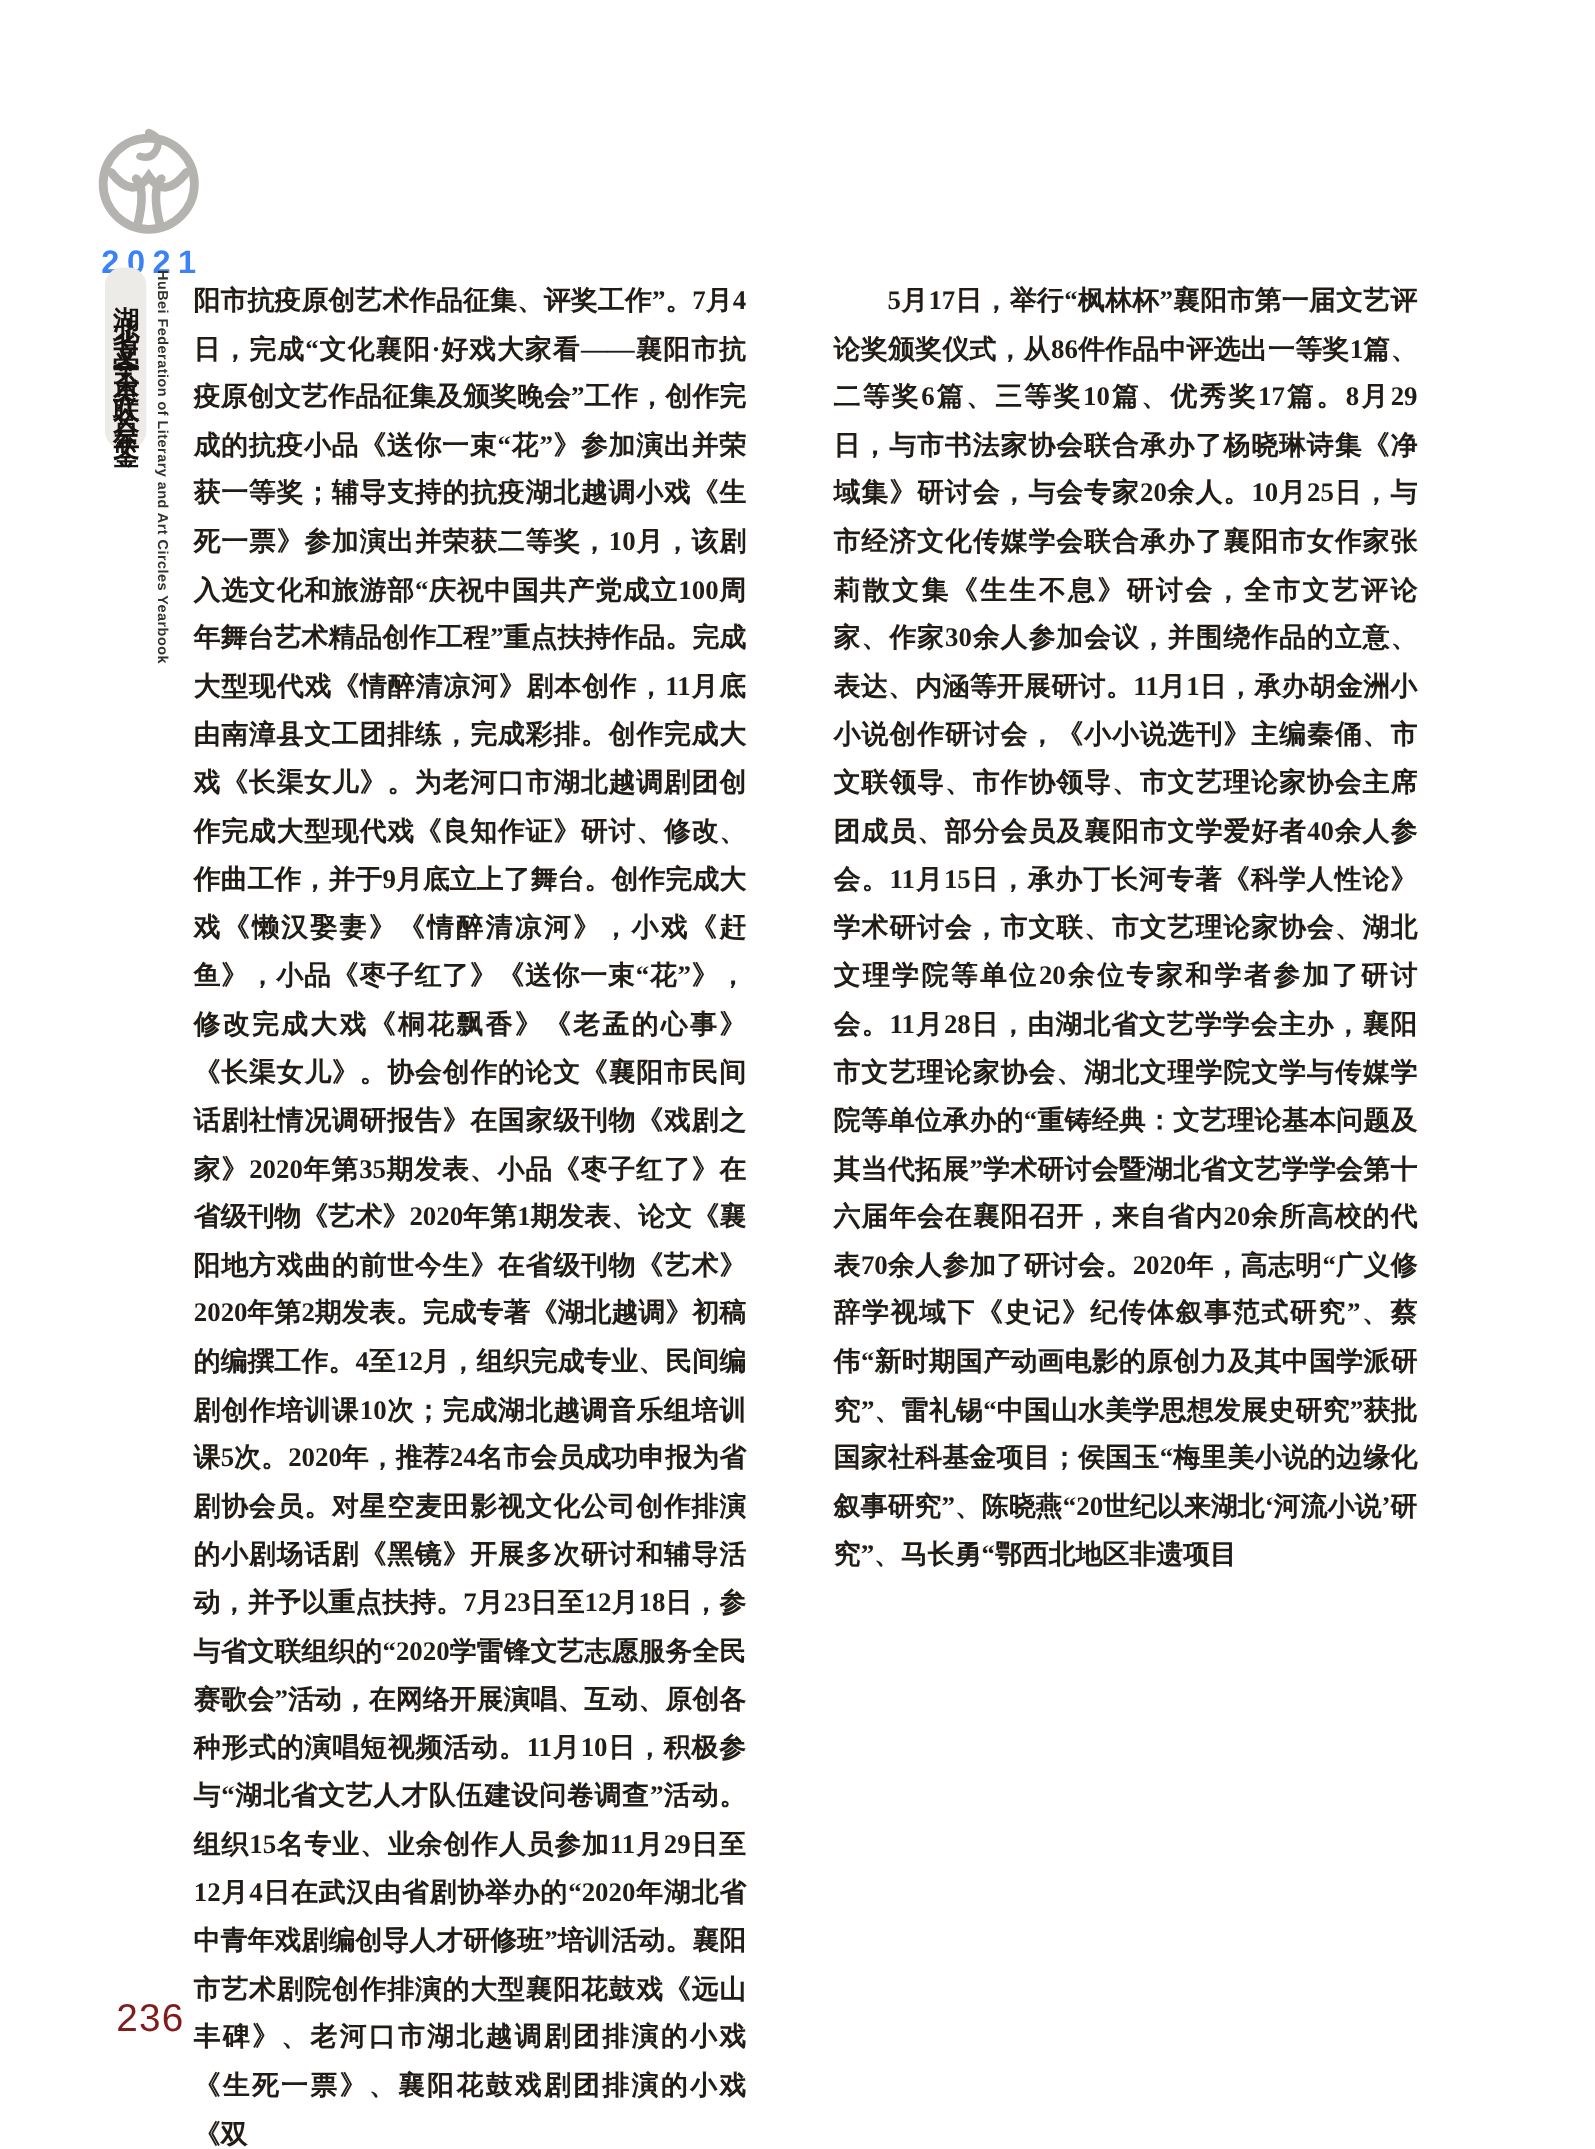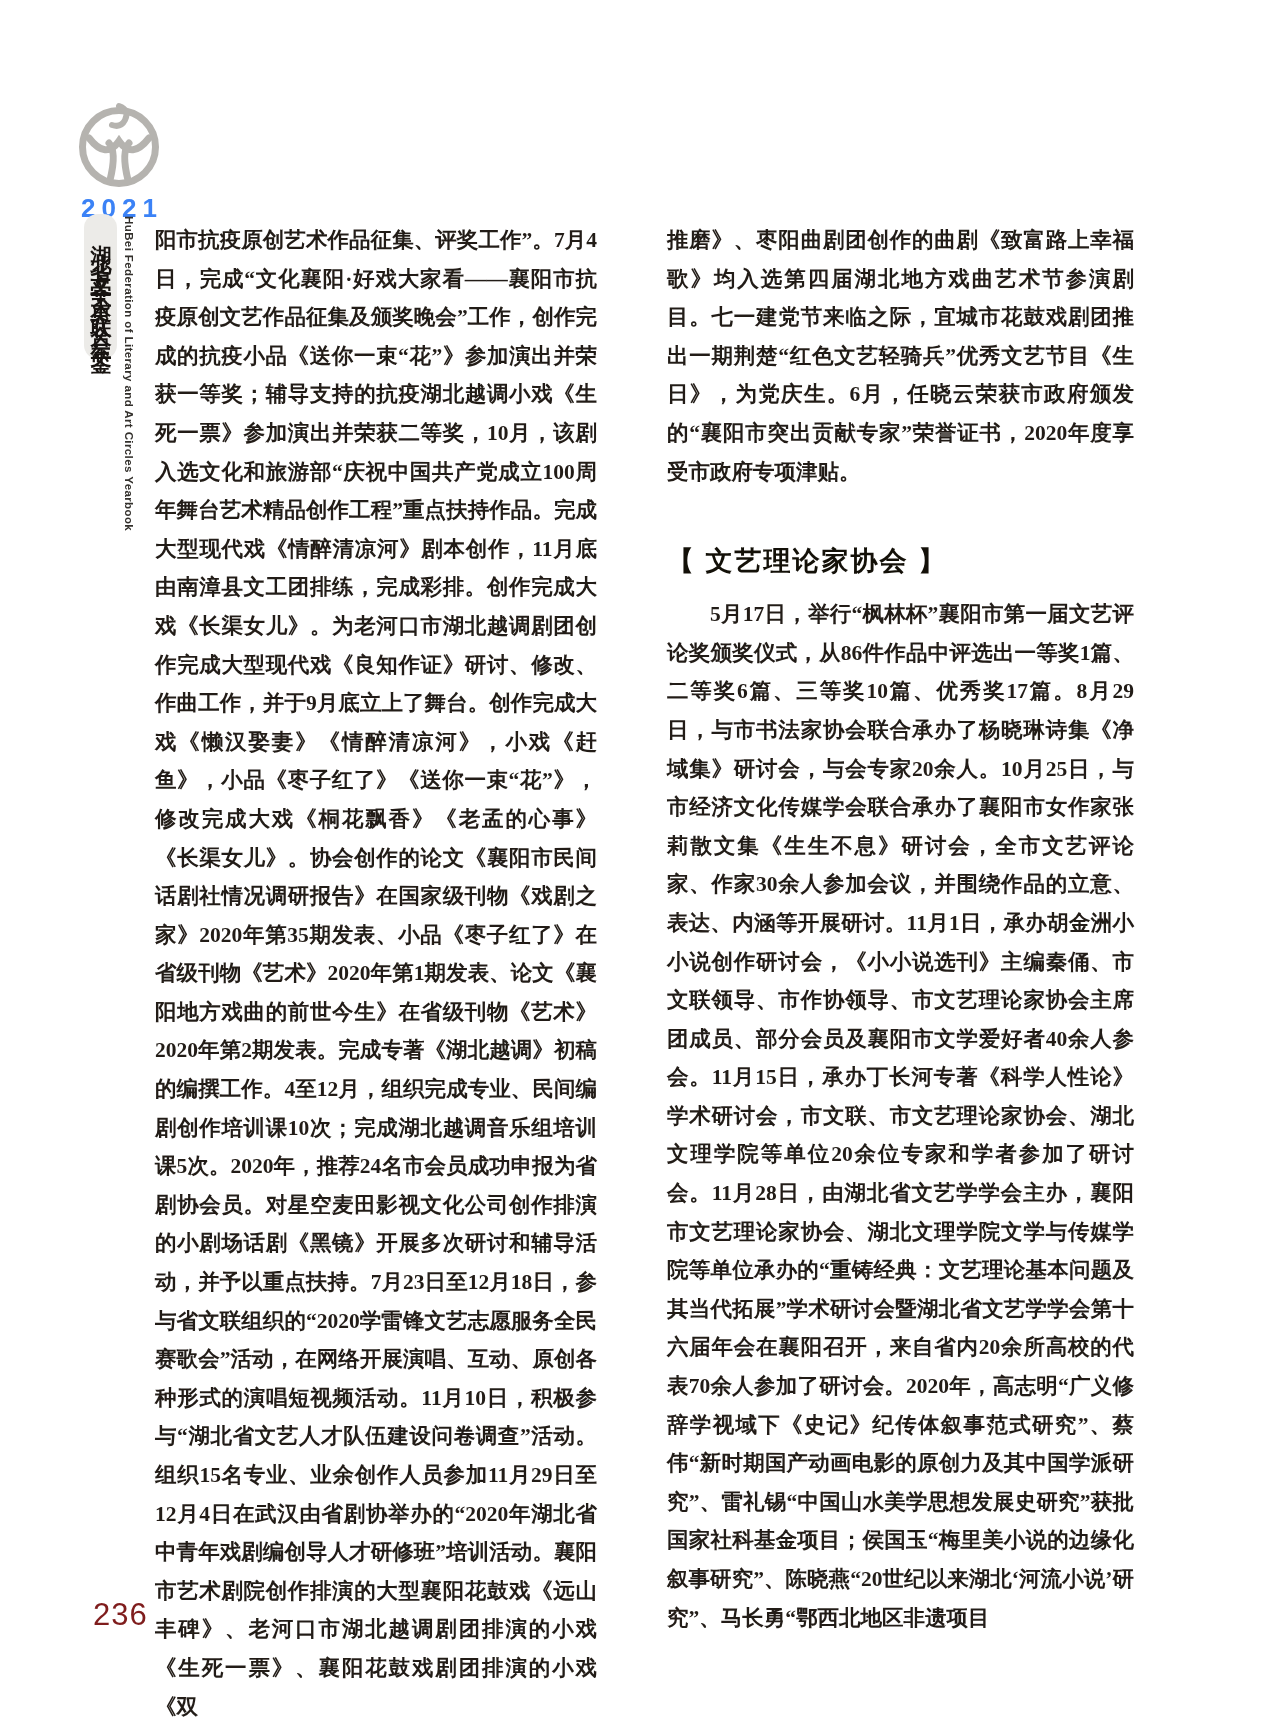--- a/index.html
+++ b/index.html
@@ -90,19 +90,17 @@
 <div class="sidebar-block">
   <div class="sidebar-pill">湖北省文学艺术界联合会年鉴</div>
   <div class="sidebar-en">HuBei Federation of Literary and Art Circles Yearbook</div>
 </div>
 
 <div class="content">
   <div class="col-left">
     <p class="body-text">阳市抗疫原创艺术作品征集、评奖工作”。7月4日，完成“文化襄阳·好戏大家看——襄阳市抗疫原创文艺作品征集及颁奖晚会”工作，创作完成的抗疫小品《送你一束“花”》参加演出并荣获一等奖；辅导支持的抗疫湖北越调小戏《生死一票》参加演出并荣获二等奖，10月，该剧入选文化和旅游部“庆祝中国共产党成立100周年舞台艺术精品创作工程”重点扶持作品。完成大型现代戏《情醉清凉河》剧本创作，11月底由南漳县文工团排练，完成彩排。创作完成大戏《长渠女儿》。为老河口市湖北越调剧团创作完成大型现代戏《良知作证》研讨、修改、作曲工作，并于9月底立上了舞台。创作完成大戏《懒汉娶妻》《情醉清凉河》，小戏《赶鱼》，小品《枣子红了》《送你一束“花”》，修改完成大戏《桐花飘香》《老孟的心事》《长渠女儿》。协会创作的论文《襄阳市民间话剧社情况调研报告》在国家级刊物《戏剧之家》2020年第35期发表、小品《枣子红了》在省级刊物《艺术》2020年第1期发表、论文《襄阳地方戏曲的前世今生》在省级刊物《艺术》2020年第2期发表。完成专著《湖北越调》初稿的编撰工作。4至12月，组织完成专业、民间编剧创作培训课10次；完成湖北越调音乐组培训课5次。2020年，推荐24名市会员成功申报为省剧协会员。对星空麦田影视文化公司创作排演的小剧场话剧《黑镜》开展多次研讨和辅导活动，并予以重点扶持。7月23日至12月18日，参与省文联组织的“2020学雷锋文艺志愿服务全民赛歌会”活动，在网络开展演唱、互动、原创各种形式的演唱短视频活动。11月10日，积极参与“湖北省文艺人才队伍建设问卷调查”活动。组织15名专业、业余创作人员参加11月29日至12月4日在武汉由省剧协举办的“2020年湖北省中青年戏剧编创导人才研修班”培训活动。襄阳市艺术剧院创作排演的大型襄阳花鼓戏《远山丰碑》、老河口市湖北越调剧团排演的小戏《生死一票》、襄阳花鼓戏剧团排演的小戏《双</p>
   </div>
   <div class="col-right">
-    <p class="body-text">推磨》、枣阳曲剧团创作的曲剧《致富路上幸福歌》均入选第四届湖北地方戏曲艺术节参演剧目。七一建党节来临之际，宜城市花鼓戏剧团推出一期荆楚“红色文艺轻骑兵”优秀文艺节目《生日》，为党庆生。6月，任晓云荣获市政府颁发的“襄阳市突出贡献专家”荣誉证书，2020年度享受市政府专项津贴。</p>
-    <div class="section-title">【 文艺理论家协会 】</div>
     <p class="body-text indented">5月17日，举行“枫林杯”襄阳市第一届文艺评论奖颁奖仪式，从86件作品中评选出一等奖1篇、二等奖6篇、三等奖10篇、优秀奖17篇。8月29日，与市书法家协会联合承办了杨晓琳诗集《净域集》研讨会，与会专家20余人。10月25日，与市经济文化传媒学会联合承办了襄阳市女作家张莉散文集《生生不息》研讨会，全市文艺评论家、作家30余人参加会议，并围绕作品的立意、表达、内涵等开展研讨。11月1日，承办胡金洲小小说创作研讨会，《小小说选刊》主编秦俑、市文联领导、市作协领导、市文艺理论家协会主席团成员、部分会员及襄阳市文学爱好者40余人参会。11月15日，承办丁长河专著《科学人性论》学术研讨会，市文联、市文艺理论家协会、湖北文理学院等单位20余位专家和学者参加了研讨会。11月28日，由湖北省文艺学学会主办，襄阳市文艺理论家协会、湖北文理学院文学与传媒学院等单位承办的“重铸经典：文艺理论基本问题及其当代拓展”学术研讨会暨湖北省文艺学学会第十六届年会在襄阳召开，来自省内20余所高校的代表70余人参加了研讨会。2020年，高志明“广义修辞学视域下《史记》纪传体叙事范式研究”、蔡伟“新时期国产动画电影的原创力及其中国学派研究”、雷礼锡“中国山水美学思想发展史研究”获批国家社科基金项目；侯国玉“梅里美小说的边缘化叙事研究”、陈晓燕“20世纪以来湖北‘河流小说’研究”、马长勇“鄂西北地区非遗项目</p>
   </div>
 </div>
 
 <div class="page-number">236</div>
 
 </body></html>

